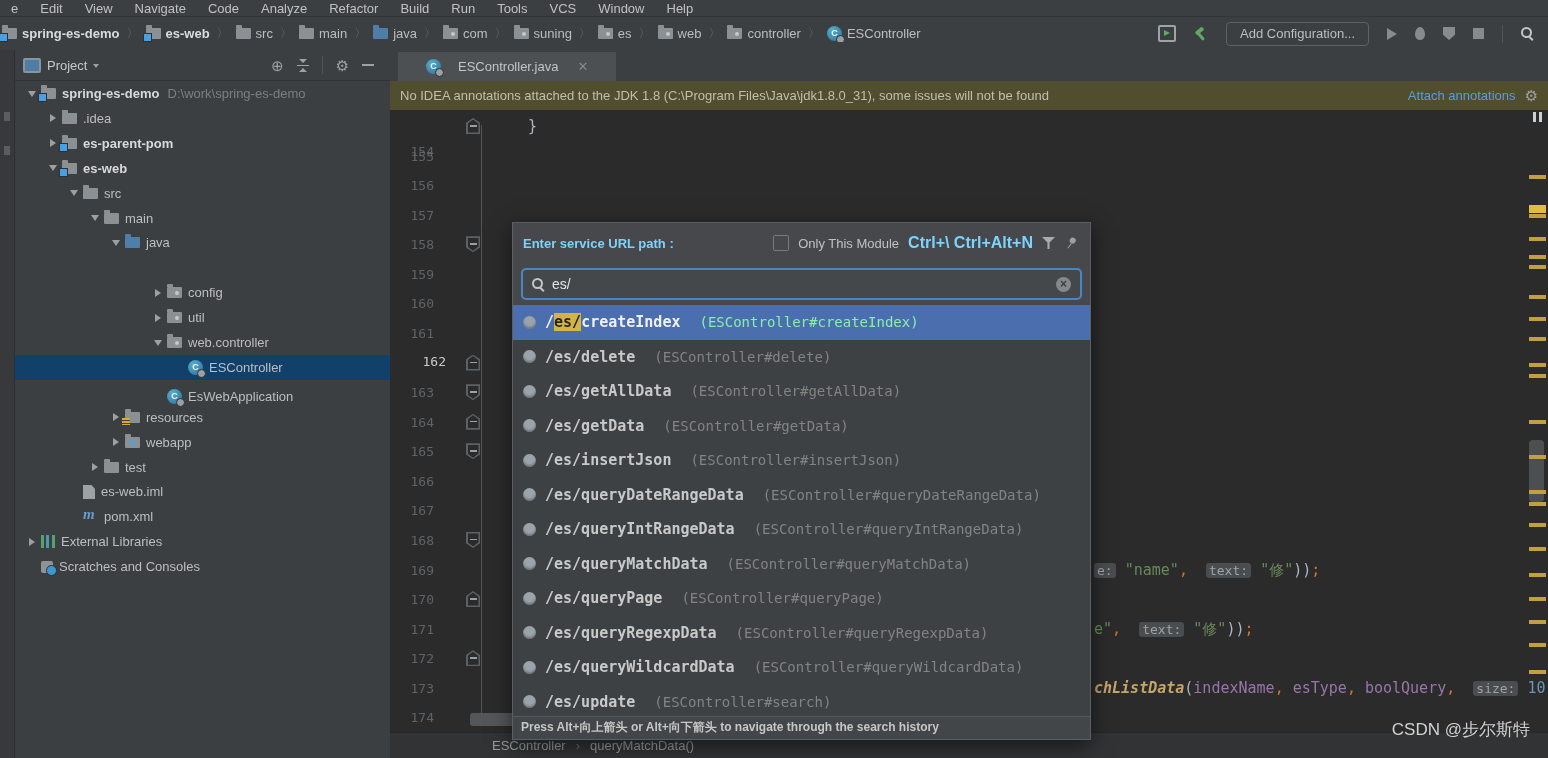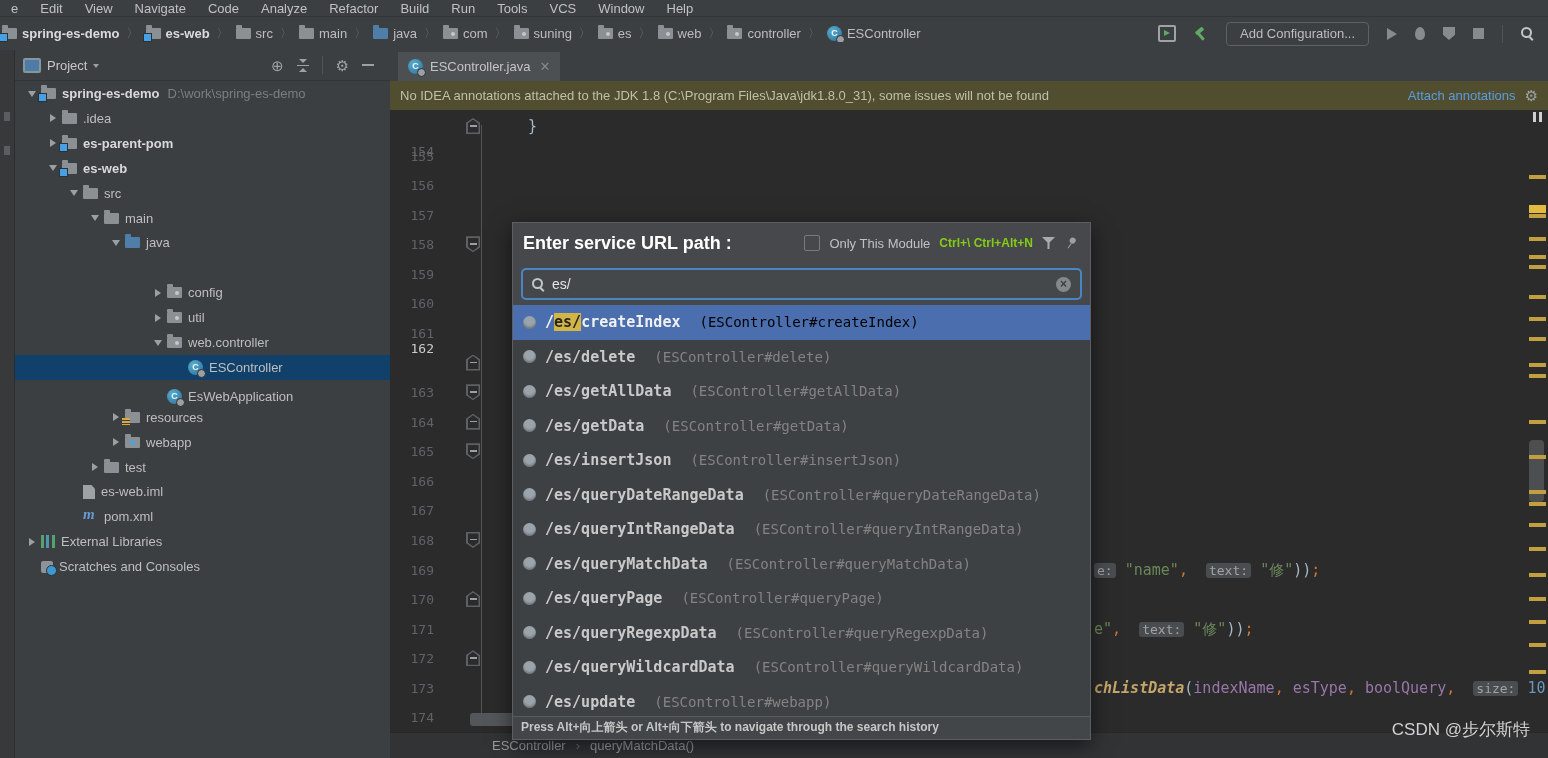--- a/index.html
+++ b/index.html
@@ -81,21 +81,21 @@
   #tree{position:absolute;left:0;top:31px;right:0;bottom:0;overflow:hidden;}
   .tree-row{position:absolute;left:0;right:0;height:25px;display:flex;align-items:center;font-size:13px;color:#bdbebf;white-space:nowrap;}
   .tree-row.selected{background:#11406a;}
   .tree-row .slot{width:18px;display:flex;justify-content:center;flex:none;}
   .tree-row .lbl{margin-left:6px;}
   .tree-row .lbl.bold{font-weight:bold;color:#d8d9da;}
   .tree-row .hint{margin-left:8px;color:#7c7f81;}
   
   #editor{position:absolute;left:390px;top:50px;width:1158px;height:708px;background:#2b2b2b;}
   #tabbar{position:absolute;left:0;top:0;right:0;height:31px;background:#3c3f41;border-bottom:1px solid #323537;}
-  #tab{position:absolute;left:8px;top:2px;height:29px;display:flex;align-items:center;gap:7px;padding:0 10px;
+  #tab{position:absolute;left:8px;top:2px;height:29px;display:flex;align-items:center;gap:17px;padding:0 28px;
        background:#4c5052;border-bottom:3px solid #4a88c5;font-size:13px;color:#c3c4c5;}
   #tab .close{color:#85898b;font-size:13px;margin-left:2px;}
   #banner{position:absolute;left:0;top:31px;right:0;height:29px;background:#514e30;display:flex;align-items:center;
           font-size:13px;color:#c0bfad;padding:0 10px;box-sizing:border-box;}
   #banner-right{margin-left:auto;display:flex;align-items:center;gap:9px;}
   #banner-link{color:#5a9be0;}
   #code{position:absolute;left:0;top:60px;right:0;bottom:0;}
   .lnum{position:absolute;left:0;width:44px;text-align:right;font:13px/29.57px "DejaVu Sans Mono",monospace;color:#606366;}
   .lnum.cur{color:#c8cacb;}
   #foldline{position:absolute;left:91px;top:15px;width:1px;background:#515355;}
@@ -123,36 +123,36 @@
   #vthumb{position:absolute;left:1139px;top:390px;width:15px;height:62px;background:rgba(150,153,155,.32);border-radius:4px;}
   #hthumb{position:absolute;left:80px;top:663px;width:52px;height:13px;background:#54575a;border-radius:3px;}
   #bottombar{position:absolute;left:0;right:0;top:682px;height:26px;background:#313335;border-top:1px solid #26282a;
              display:flex;align-items:center;font-size:13px;color:#9b9c9d;padding-left:102px;box-sizing:border-box;}
   #bottombar .sep{margin:0 10px;color:#6d7072;}
   #watermark{position:absolute;right:18px;top:668px;font-size:17px;color:#d2d2d2;}
   
   #popup{position:absolute;left:122px;top:172px;width:579px;height:518px;background:#46484b;border:1px solid #5c5f61;
          box-sizing:border-box;box-shadow:0 6px 20px rgba(0,0,0,.55);}
   #popup-header{height:40px;display:flex;align-items:center;padding:0 12px 0 10px;gap:9px;}
-  #popup-title{font-weight:bold;font-size:18px;color:#ffffff;}
+  #popup-title{font-weight:bold;font-size:13px;color:#7dd3fc;}
   #popup-header .grp{margin-left:auto;display:flex;align-items:center;gap:9px;}
   #popup-cblabel{font-size:13px;color:#c0c1c2;}
-  #popup-shortcut{font-size:12px;font-weight:bold;color:#84cc16;}
+  #popup-shortcut{font-size:16px;font-weight:bold;color:#7dd3fc;}
   #searchrow{height:42px;display:flex;align-items:center;padding:0 8px;}
   #searchbox{flex:1;height:28px;border:2px solid #4a86c4;border-radius:5px;background:#45484a;display:flex;align-items:center;
              gap:7px;padding:0 9px;}
   #search-value{font-size:14px;color:#e3e4e5;}
   #searchbox .ic-clear{margin-left:auto;}
   #list{position:absolute;left:0;right:0;top:82px;height:414px;background:#3e4143;overflow:hidden;}
   .lrow{position:absolute;left:0;right:0;height:34.5px;display:flex;align-items:center;padding-left:10px;box-sizing:border-box;gap:9px;}
   .lrow .path{font:bold 15px "DejaVu Sans Mono",monospace;color:#c9c9c9;white-space:pre;}
   .lrow .detail{font:14px "DejaVu Sans Mono",monospace;color:#838383;margin-left:10px;white-space:pre;}
   .lrow.selected{background:#4b6eaf;}
   .lrow.selected .path{color:#f0f0f0;}
-  .lrow.selected .detail{color:#000000;}
+  .lrow.selected .detail{color:#86efac;}
   .match{background:#d3b545;color:#262626;}
   #popup-footer{position:absolute;left:0;right:0;bottom:0;height:22px;background:#434648;border-top:1px solid #57595b;
                 font-size:12px;font-weight:600;color:#c6c6c6;line-height:21px;padding-left:8px;}
 </style>
 </head>
 <body>
 
 <div id="app">
 
   <div id="menubar">
@@ -427,21 +427,21 @@
 
     <div id="code">
         <div class="lnum" style="top: 2px; margin-top: 25px;">154</div>
         <div class="lnum" style="top: 31.57px;">155</div>
         <div class="lnum" style="top: 61.14px;">156</div>
         <div class="lnum" style="top: 90.71px;">157</div>
         <div class="lnum" style="top: 120.28px;">158</div>
         <div class="lnum" style="top: 149.85px;">159</div>
         <div class="lnum" style="top: 179.42px;">160</div>
         <div class="lnum" style="top: 208.99px;">161</div>
-        <div class="lnum cur" style="top: 224px;">162</div>
+        <div class="lnum cur" style="top: 237px; margin-left: 12px;">162</div>
         <div class="lnum" style="top: 268.13px;">163</div>
         <div class="lnum" style="top: 297.7px;">164</div>
         <div class="lnum" style="top: 327.27px;">165</div>
         <div class="lnum" style="top: 356.84px;">166</div>
         <div class="lnum" style="top: 386.41px;">167</div>
         <div class="lnum" style="top: 415.98px;">168</div>
         <div class="lnum" style="top: 445.55px;">169</div>
         <div class="lnum" style="top: 475.12px;">170</div>
         <div class="lnum" style="top: 504.69px;">171</div>
         <div class="lnum" style="top: 534.26px;">172</div>
@@ -581,21 +581,21 @@
             <span class="detail">(ESController#queryRegexpData)</span>
           </div>
           <div class="lrow" style="top: 345px;">
             <span class="ic ic-circle"></span>
             <span class="path">/es/queryWildcardData</span>
             <span class="detail">(ESController#queryWildcardData)</span>
           </div>
           <div class="lrow" style="top: 379.5px;">
             <span class="ic ic-circle"></span>
             <span class="path">/es/update</span>
-            <span class="detail">(ESController#webapp)</span>
+            <span class="detail">(ESController#search)</span>
           </div>
         </div>
       <div id="popup-footer">Press Alt+向上箭头 or Alt+向下箭头 to navigate through the search history</div>
     </div>
   <div class="stripe-mark" style="top: 125px;"></div>
       <div class="stripe-mark strong" style="top: 155px;"></div>
       <div class="stripe-mark" style="top: 164px;"></div>
       <div class="stripe-mark" style="top: 187px;"></div>
       <div class="stripe-mark" style="top: 205px;"></div>
       <div class="stripe-mark" style="top: 215px;"></div>

